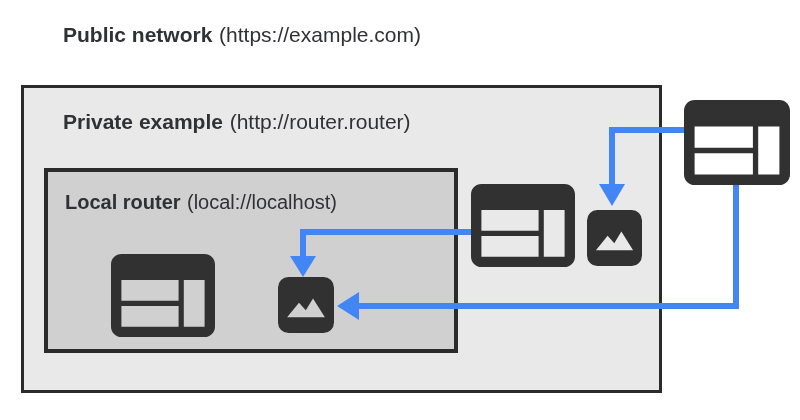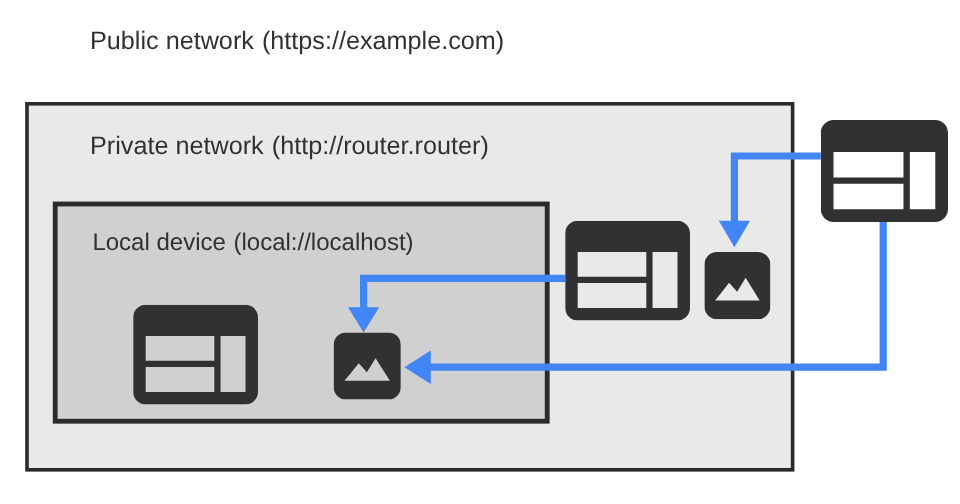--- a/index.html
+++ b/index.html
@@ -14,21 +14,21 @@
   html,body{margin:0;padding:0;}
   body{font-family:"Liberation Sans",sans-serif;background:#fff;}
   .canvas{
     position:relative;width:800px;height:420px;
     background:var(--canvas-bg);overflow:hidden;
   }
   .diagram-label{
     position:absolute;white-space:nowrap;
     font-size:21px;line-height:24px;color:var(--text-dark);
   }
-  .diagram-label .b{font-weight:400;margin-left:12px;}
+  .diagram-label .b{font-weight:700;}
   .diagram-label .d{font-weight:400;margin-left:.32em;text-align:center;}
   .title{left:63px;top:23px;}
   .box{position:absolute;box-sizing:border-box;}
   .private{
     left:21px;top:85px;width:641px;height:308px;
     background:var(--private-fill);border:3px solid var(--border-dark);
   }
   .private .box-label{left:39px;top:22px;}
   .local{
     left:44px;top:168px;width:414px;height:185px;
@@ -49,27 +49,27 @@
 <body>
 
 <div class="canvas">
 
   <div class="diagram-label title">
     <span class="b">Public network</span><span class="d">(https://example.com)</span>
   </div>
 
   <div class="box private">
     <div class="diagram-label box-label">
-      <span class="b">Private network</span><span class="d">(http://router.router)</span>
+      <span class="b">Private example</span><span class="d">(http://router.router)</span>
     </div>
   </div>
 
   <div class="box local">
     <div class="diagram-label box-label">
-      <span class="b">Local device</span><span class="d">(local://localhost)</span>
+      <span class="b">Local router</span><span class="d">(local://localhost)</span>
     </div>
   </div>
 
   <svg class="arrows" viewBox="0 0 800 420" aria-hidden="true">
     <g>
       <path class="astroke" d="M471 232 H303 V257"></path>
       <polygon class="afill" points="290,256 316,256 303,277"></polygon>
     </g>
     <g>
       <path class="astroke" d="M684 130 H612 V185"></path>

